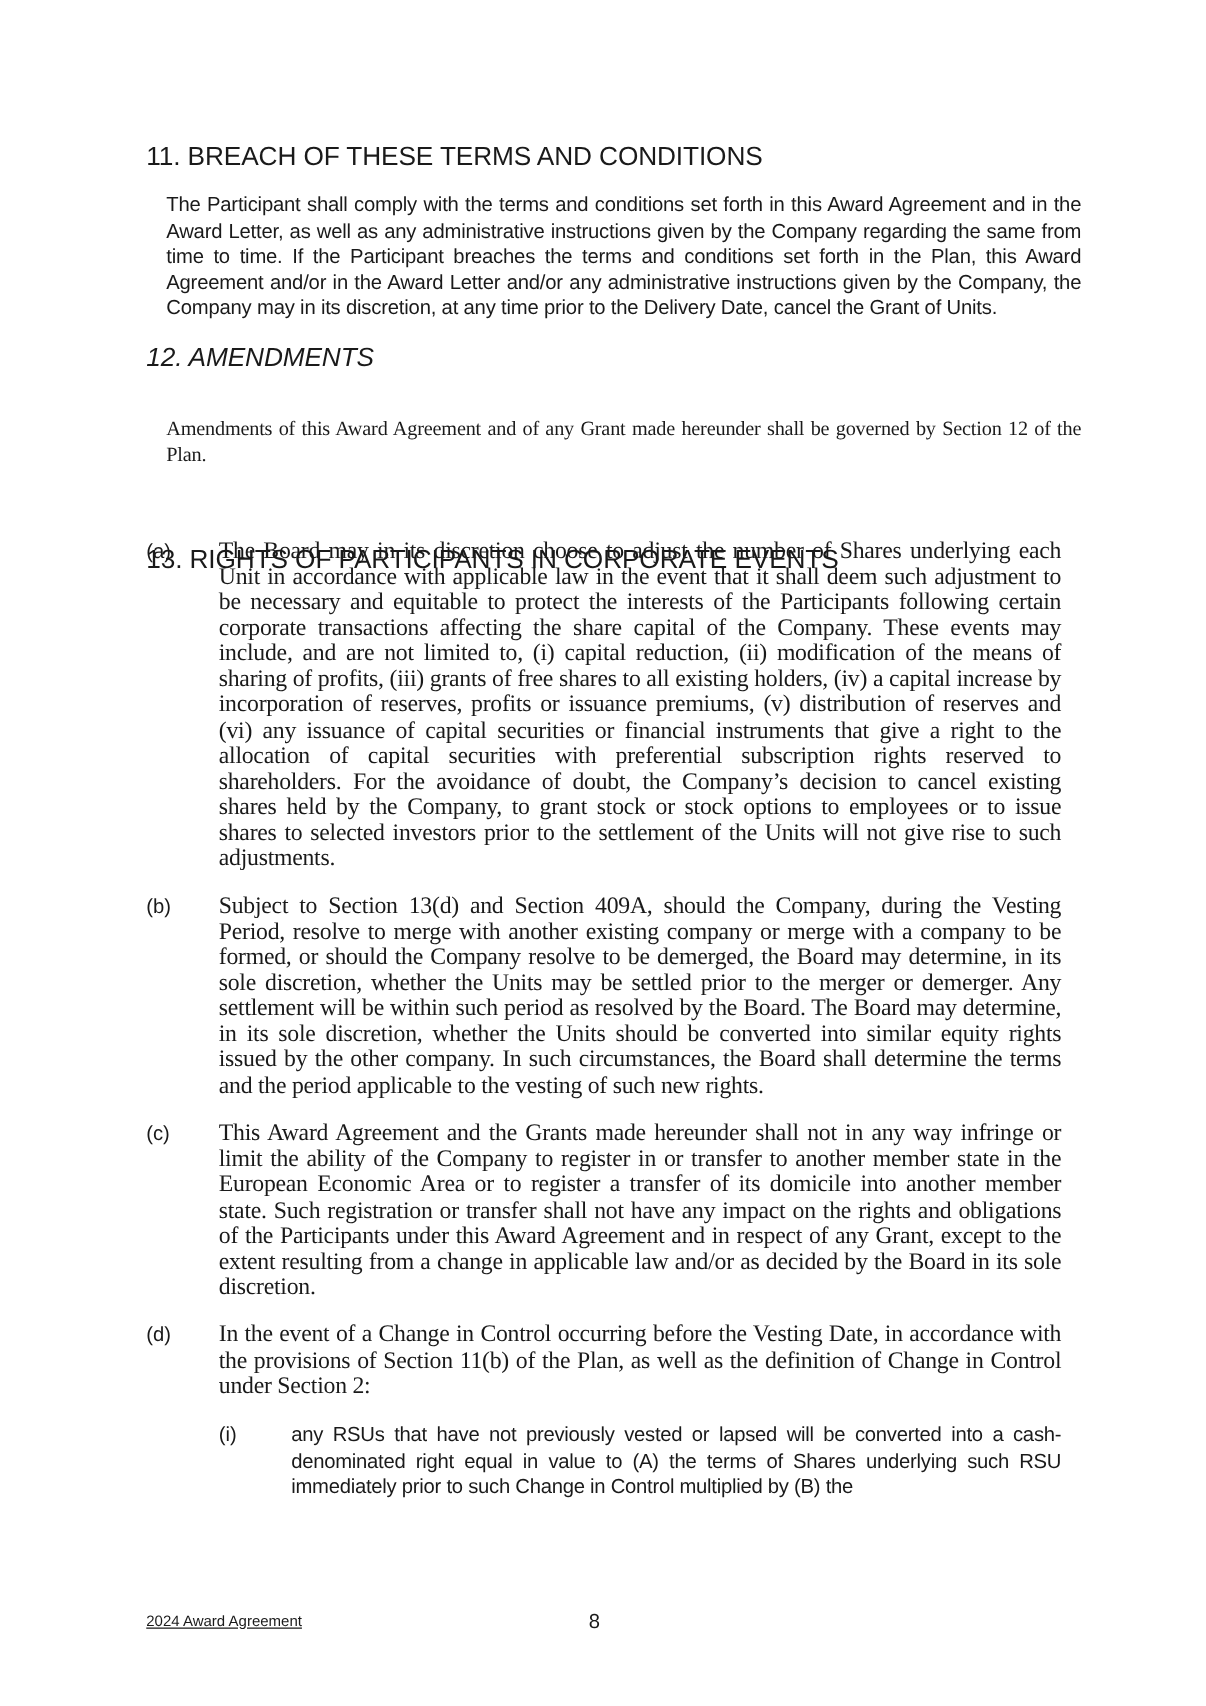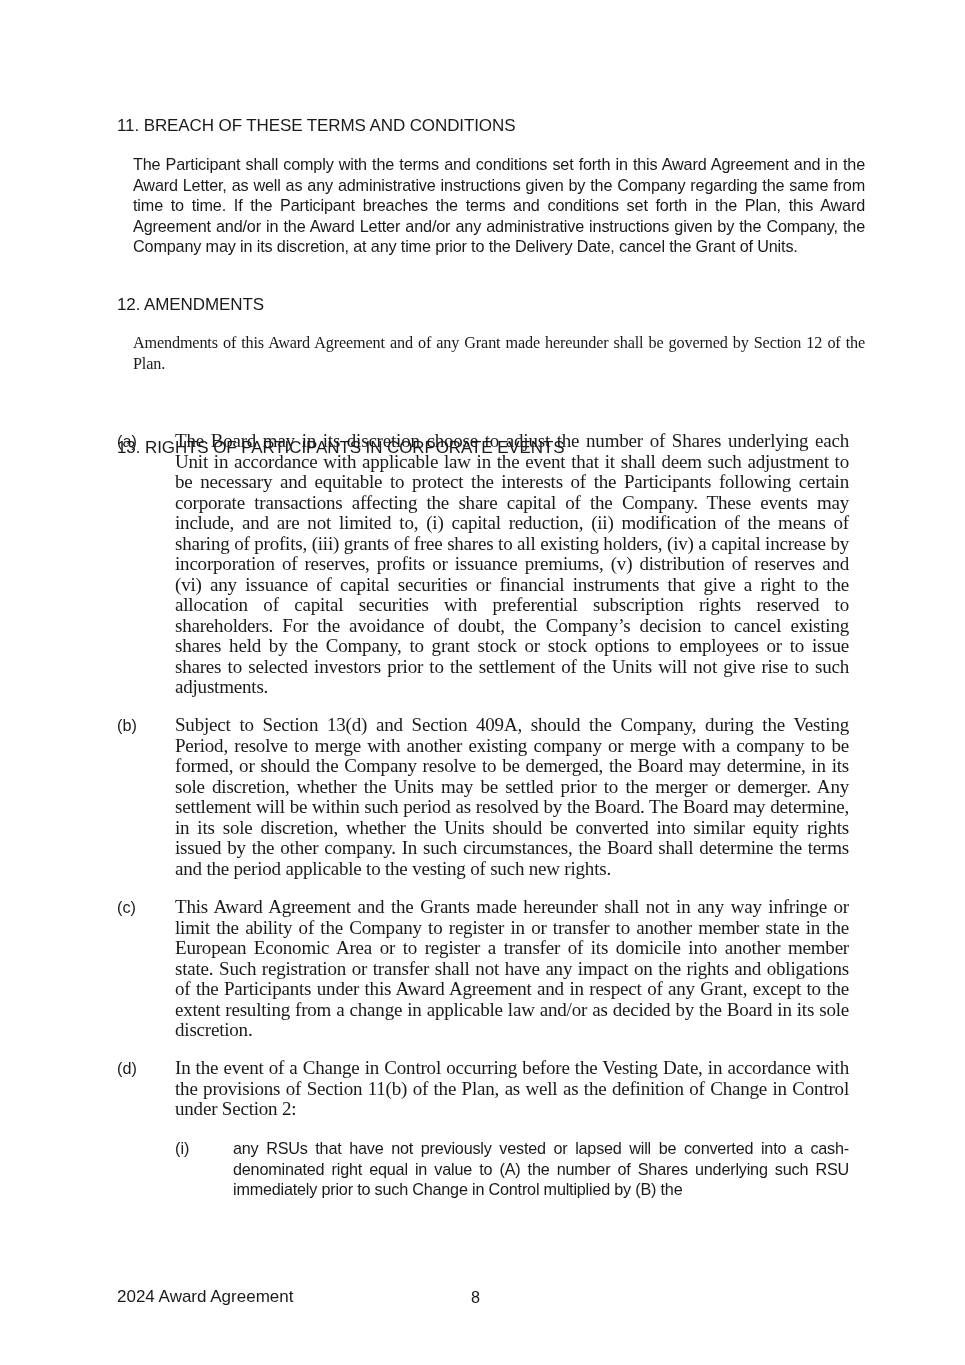--- a/index.html
+++ b/index.html
@@ -2,21 +2,21 @@
 <html><head>
 <meta charset="utf-8">
 <style>
   html, body { margin: 0; padding: 0; background: #ffffff; }
   body {
     width: 965px; height: 1365px; position: relative; overflow: hidden;
     font-family: "Liberation Sans", sans-serif; color: #1a1a1a;
   }
   .page { position: absolute; left: 117px; top: 0; width: 732px; }
   .heading {
-    position: absolute; left: 0; font-size: 17px; line-height: 20.5px;
+    position: absolute; left: 0; font-size: 21px; line-height: 20.5px;
     white-space: nowrap; letter-spacing: -0.1px;
   }
   .para {
     position: absolute; left: 16px; width: 732px; font-size: 16.2px;
     line-height: 20.5px; text-align: justify; letter-spacing: -0.15px;
   }
   .item { position: absolute; left: 0; width: 732px; }
   .item .label {
     position: absolute; left: 0; top: 0; font-size: 16.2px; line-height: 20.5px;
   }
@@ -26,35 +26,35 @@
   }
   .subitem { position: absolute; left: 58px; width: 674px; }
   .subitem .label {
     position: absolute; left: 0; top: 0; font-size: 16.2px; line-height: 20.5px;
   }
   .subitem .body {
     margin-left: 58px; font-size: 16.2px; line-height: 20.5px;
     text-align: justify; letter-spacing: -0.2px;
   }
   .footer-left {
-    position: absolute; left: 117px; top: 1287px; font-size: 17px; line-height: 20px;
+    position: absolute; left: 117px; top: 1287px; font-size: 12px; line-height: 20px; text-decoration: underline;
   }
   .footer-page {
     position: absolute; left: 471px; top: 1287px; font-size: 16.2px; line-height: 20px;
   }
 </style>
 </head>
 <body>
 
 <div class="page">
 
   <div class="heading" style="top:116px;">11.  BREACH OF THESE TERMS AND CONDITIONS</div>
   <div class="para" style="top:154px;">The Participant shall comply with the terms and conditions set forth in this Award Agreement and in the Award Letter, as well as any administrative instructions given by the Company regarding the same from time to time. If the Participant breaches the terms and conditions set forth in the Plan, this Award Agreement and/or in the Award Letter and/or any administrative instructions given by the Company, the Company may in its discretion, at any time prior to the Delivery Date, cancel the Grant of Units.</div>
 
-  <div class="heading" style="top:295px;">12.  AMENDMENTS</div>
+  <div class="heading" style="top:277px;font-style:italic;">12.  AMENDMENTS</div>
   <div class="para" style="top:333px;font-family:Liberation Serif, serif;">Amendments of this Award Agreement and of any Grant made hereunder shall be governed by Section 12 of the Plan.</div>
 
   <div class="heading" style="top:408px;margin-top:30px;">13.  RIGHTS OF PARTICIPANTS IN CORPORATE EVENTS</div>
 
   <div class="item" style="top:431px;">
     <span class="label">(a)</span>
     <div class="body">The Board may in its discretion choose to adjust the number of Shares underlying each Unit in accordance with applicable law in the event that it shall deem such adjustment to be necessary and equitable to protect the interests of the Participants following certain corporate transactions affecting the share capital of the Company. These events may include, and are not limited to, (i) capital reduction, (ii) modification of the means of sharing of profits, (iii) grants of free shares to all existing holders, (iv) a capital increase by incorporation of reserves, profits or issuance premiums, (v) distribution of reserves and (vi) any issuance of capital securities or financial instruments that give a right to the allocation of capital securities with preferential subscription rights reserved to shareholders. For the avoidance of doubt, the Company’s decision to cancel existing shares held by the Company, to grant stock or stock options to employees or to issue shares to selected investors prior to the settlement of the Units will not give rise to such adjustments.</div>
   </div>
 
   <div class="item" style="top:715px;">
@@ -67,19 +67,19 @@
     <div class="body">This Award Agreement and the Grants made hereunder shall not in any way infringe or limit the ability of the Company to register in or transfer to another member state in the European Economic Area or to register a transfer of its domicile into another member state. Such registration or transfer shall not have any impact on the rights and obligations of the Participants under this Award Agreement and in respect of any Grant, except to the extent resulting from a change in applicable law and/or as decided by the Board in its sole discretion.</div>
   </div>
 
   <div class="item" style="top:1058px;">
     <span class="label">(d)</span>
     <div class="body">In the event of a Change in Control occurring before the Vesting Date, in accordance with the provisions of Section 11(b) of the Plan, as well as the definition of Change in Control under Section 2:</div>
   </div>
 
   <div class="subitem" style="top:1138px;">
     <span class="label">(i)</span>
-    <div class="body">any RSUs that have not previously vested or lapsed will be converted into a cash-denominated right equal in value to (A) the number of Shares underlying such RSU immediately prior to such Change in Control multiplied by (B) the</div>
+    <div class="body">any RSUs that have not previously vested or lapsed will be converted into a cash-denominated right equal in value to (A) the terms of Shares underlying such RSU immediately prior to such Change in Control multiplied by (B) the</div>
   </div>
 
 </div>
 
 <div class="footer-left">2024 Award Agreement</div>
 <div class="footer-page">8</div>
 
 </body></html>

